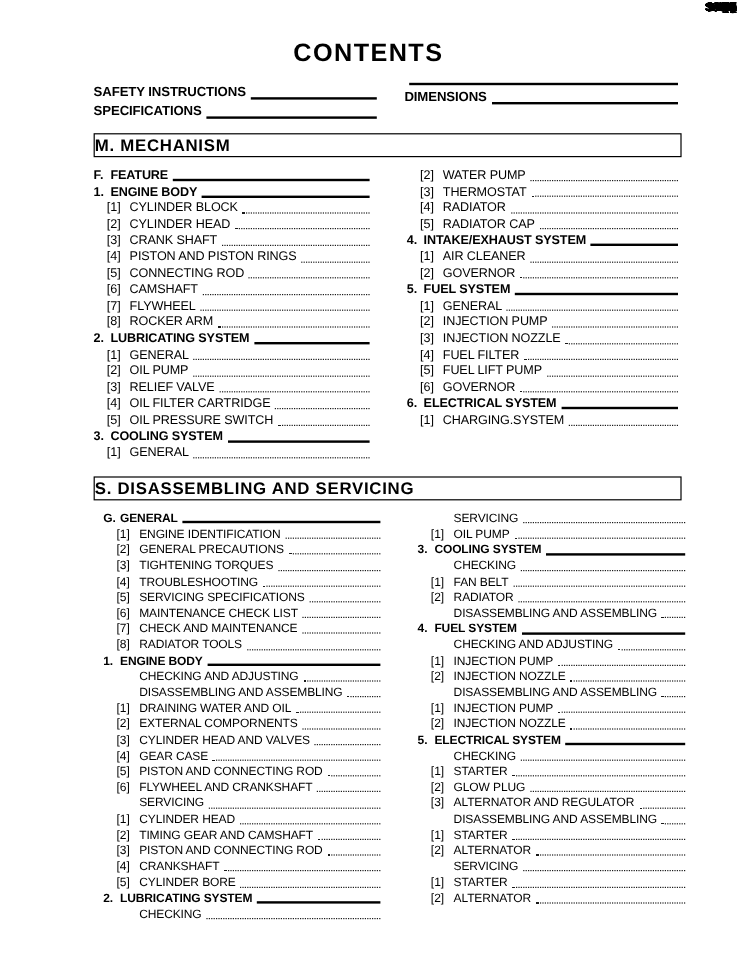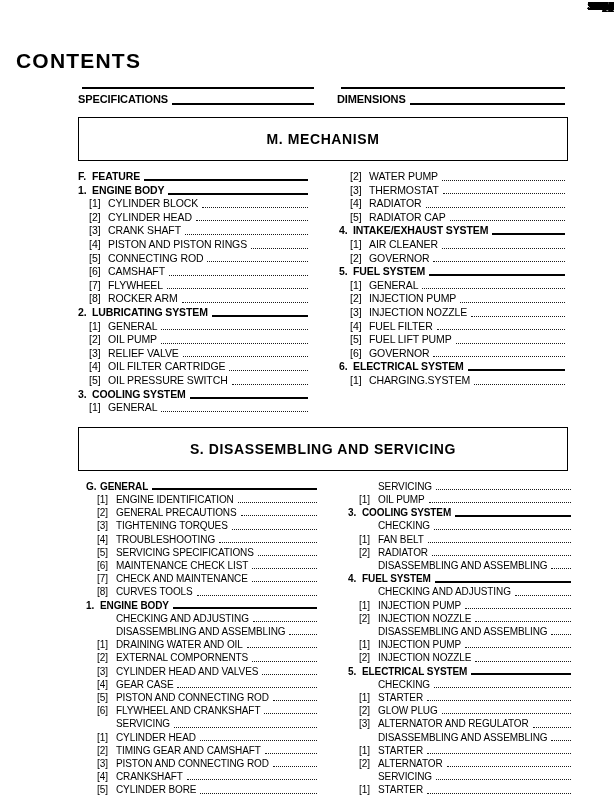--- a/index.html
+++ b/index.html
@@ -20,25 +20,25 @@
   .page {
     position: absolute;
     left: 0; top: 0;
     width: 614px;
     height: 799px;
     padding: 0;
   }
 
   
   .doc-title {
-    text-align: left;
+    text-align: center;
     font-size: 21px;
     font-weight: bold;
     letter-spacing: 1.2px;
-    margin: 16px;
+    margin: 0;
     padding-top: 34px;
     line-height: 1;
   }
 
   
   .frontmatter {
     display: flex;
     margin: 14px 46px 0 78px;
     gap: 0;
   }
@@ -92,24 +92,23 @@
   .entry.major { font-weight: bold; }
   .entry.major .page { font-weight: bold; }
 
   .frontmatter .entry { font-size: 11px; font-weight: bold; line-height: 16px; }
   .frontmatter .entry .page { min-width: 16px; }
 
   
   .banner {
     margin: 9px 46px 0 78px;
     border: 1.6px solid #000;
-    height: 44px;
+    height: 20px;
     display: flex;
     align-items: center;
-    justify-content: center;
   }
   .banner .banner-text {
     font-size: 14px;
     font-weight: bold;
     letter-spacing: 0.6px;
   }
 
   
   .section-body {
     display: flex;
@@ -144,20 +143,21 @@
 </head>
 <body>
 
 <div class="page">
 
   <h1 class="doc-title">CONTENTS</h1>
 
   <div class="frontmatter">
     <div class="col left">
         <div class="entry lvl-0">
+          <span class="label">SAFETY INSTRUCTIONS</span>
           <span class="filler rule"></span>
           <span class="page w-m">1</span>
         </div>
         <div class="entry lvl-0">
           <span class="label">SPECIFICATIONS</span>
           <span class="filler rule"></span>
           <span class="page w-m">12</span>
         </div>
       </div>
     <div class="col right">
@@ -438,21 +438,21 @@
             <span class="page w-s">S-32</span>
           </div>
           <div class="entry lvl-1">
             <span class="num bracket">[7]</span>
             <span class="label">CHECK AND MAINTENANCE</span>
             <span class="filler dots"></span>
             <span class="page w-s">S-35</span>
           </div>
           <div class="entry lvl-1">
             <span class="num bracket">[8]</span>
-            <span class="label">CURVES TOOLS</span>
+            <span class="label">RADIATOR TOOLS</span>
             <span class="filler dots"></span>
             <span class="page w-s">S-45</span>
           </div>
           <div class="entry lvl-0 major">
             <span class="num numbered">1.</span>
             <span class="label">ENGINE BODY</span>
             <span class="filler rule"></span>
             <span class="page w-s">S-53</span>
           </div>
           <div class="entry lvl-1">

